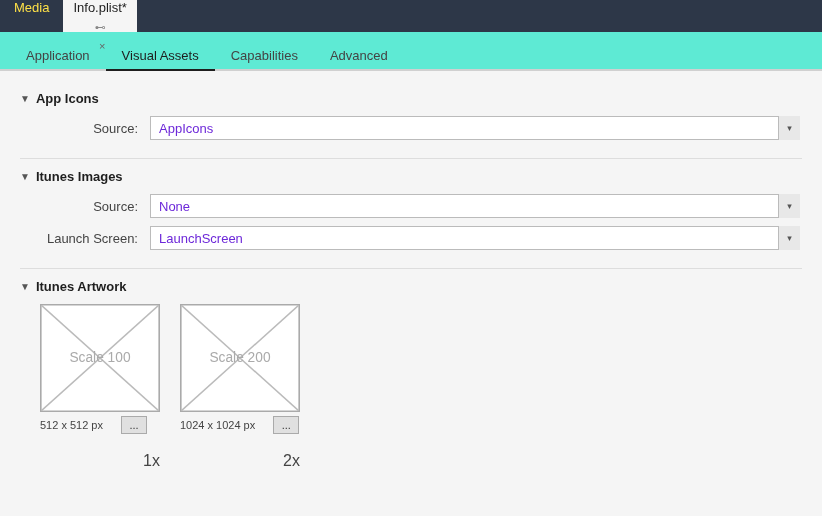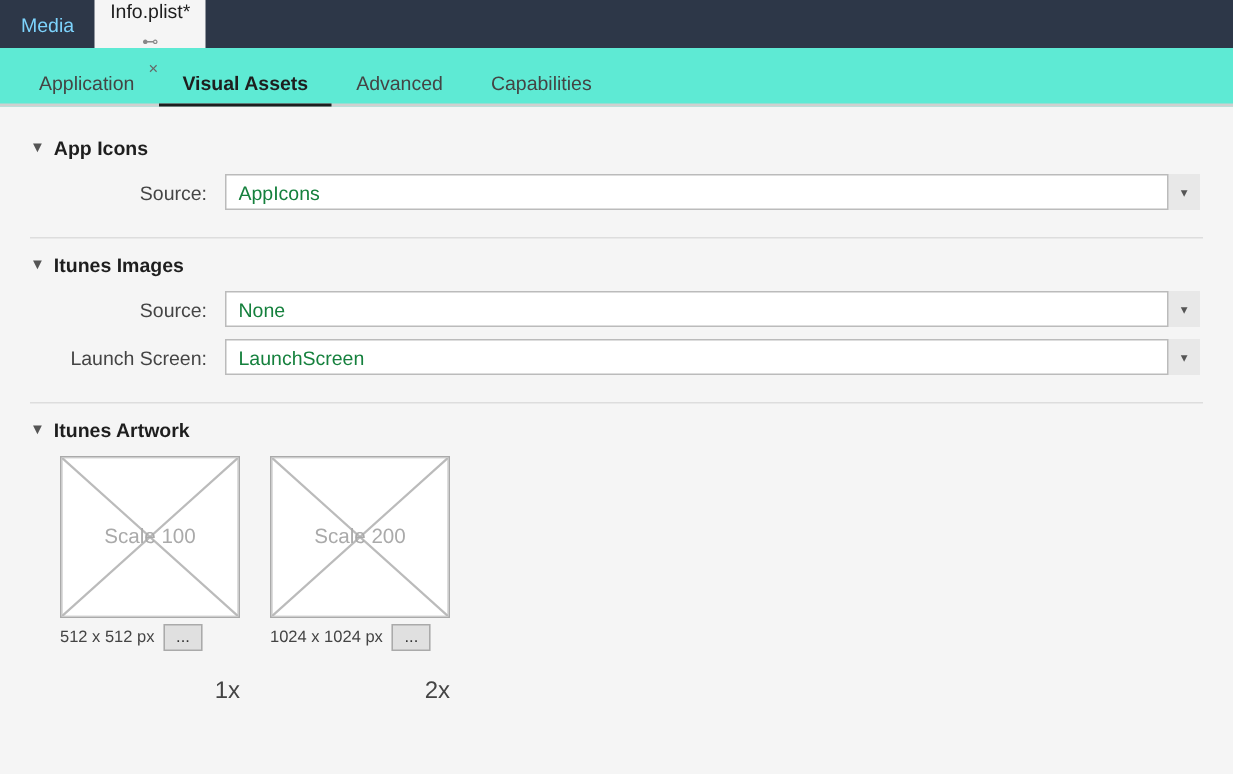--- a/index.html
+++ b/index.html
@@ -16,24 +16,23 @@
     
     .title-bar {
       background: #2d3748;
       height: 32px;
       display: flex;
       align-items: stretch;
       padding-left: 0;
     }
     .tab-inactive {
       background: #2d3748;
-      color: #7dd3fc;
+      color: #fde047;
       padding: 0 14px;
       display: flex;
-      align-items: center;
       font-size: 13px;
       cursor: pointer;
     }
     .tab-active {
       background: #f5f5f5;
       color: #1e1e1e;
       padding: 0 10px;
       display: flex;
       align-items: center;
       font-size: 13px;
@@ -69,21 +68,21 @@
       padding: 6px 16px;
       font-size: 13px;
       cursor: pointer;
       color: #444;
       border-bottom: 2px solid transparent;
       margin-bottom: -2px;
     }
     .top-tab.active {
       color: #1e1e1e;
       border-bottom: 2px solid #1e1e1e;
-      font-weight: 700;
+      font-weight: 400;
       text-align: right;
     }
 
     
     .main-content {
       padding: 10px 20px;
     }
 
     
     .section {
@@ -128,21 +127,21 @@
     }
     .select-wrapper select {
       width: 100%;
       height: 24px;
       background: white;
       border: 1px solid #bbb;
       font-size: 13px;
       padding: 0 24px 0 8px;
       appearance: none;
       -webkit-appearance: none;
-      color: #15803d;
+      color: #6d28d9;
       cursor: pointer;
     }
     .select-arrow {
       position: absolute;
       right: 0;
       top: 0;
       height: 24px;
       width: 22px;
       background: #e8e8e8;
       border-left: 1px solid #bbb;
@@ -175,21 +174,21 @@
       overflow: hidden;
     }
     .artwork-box svg {
       width: 100%;
       height: 100%;
     }
     .artwork-info-row {
       display: flex;
       align-items: center;
       margin-top: 4px;
-      gap: 6px;
+      gap: 18px;
       width: 100%;
     }
     .artwork-size {
       font-size: 11px;
       color: #444;
     }
     .browse-btn {
       height: 18px;
       min-width: 26px;
       background: #e0e0e0;
@@ -230,24 +229,24 @@
 <div class="content">
 
   <div class="top-tabs">
     <div class="top-tab">
       <span>Application</span>
     </div>
     <div class="top-tab active">
       <span>Visual Assets</span>
     </div>
     <div class="top-tab">
+      <span>Capabilities</span>
+    </div>
+    <div class="top-tab">
       <span>Advanced</span>
-    </div>
-    <div class="top-tab">
-      <span>Capabilities</span>
     </div>
   </div>
 
   <div class="main-content">
 
     <div class="section">
       <div class="section-header">
         <span class="chevron">▼</span>
         <span class="section-title">App Icons</span>
       </div>

